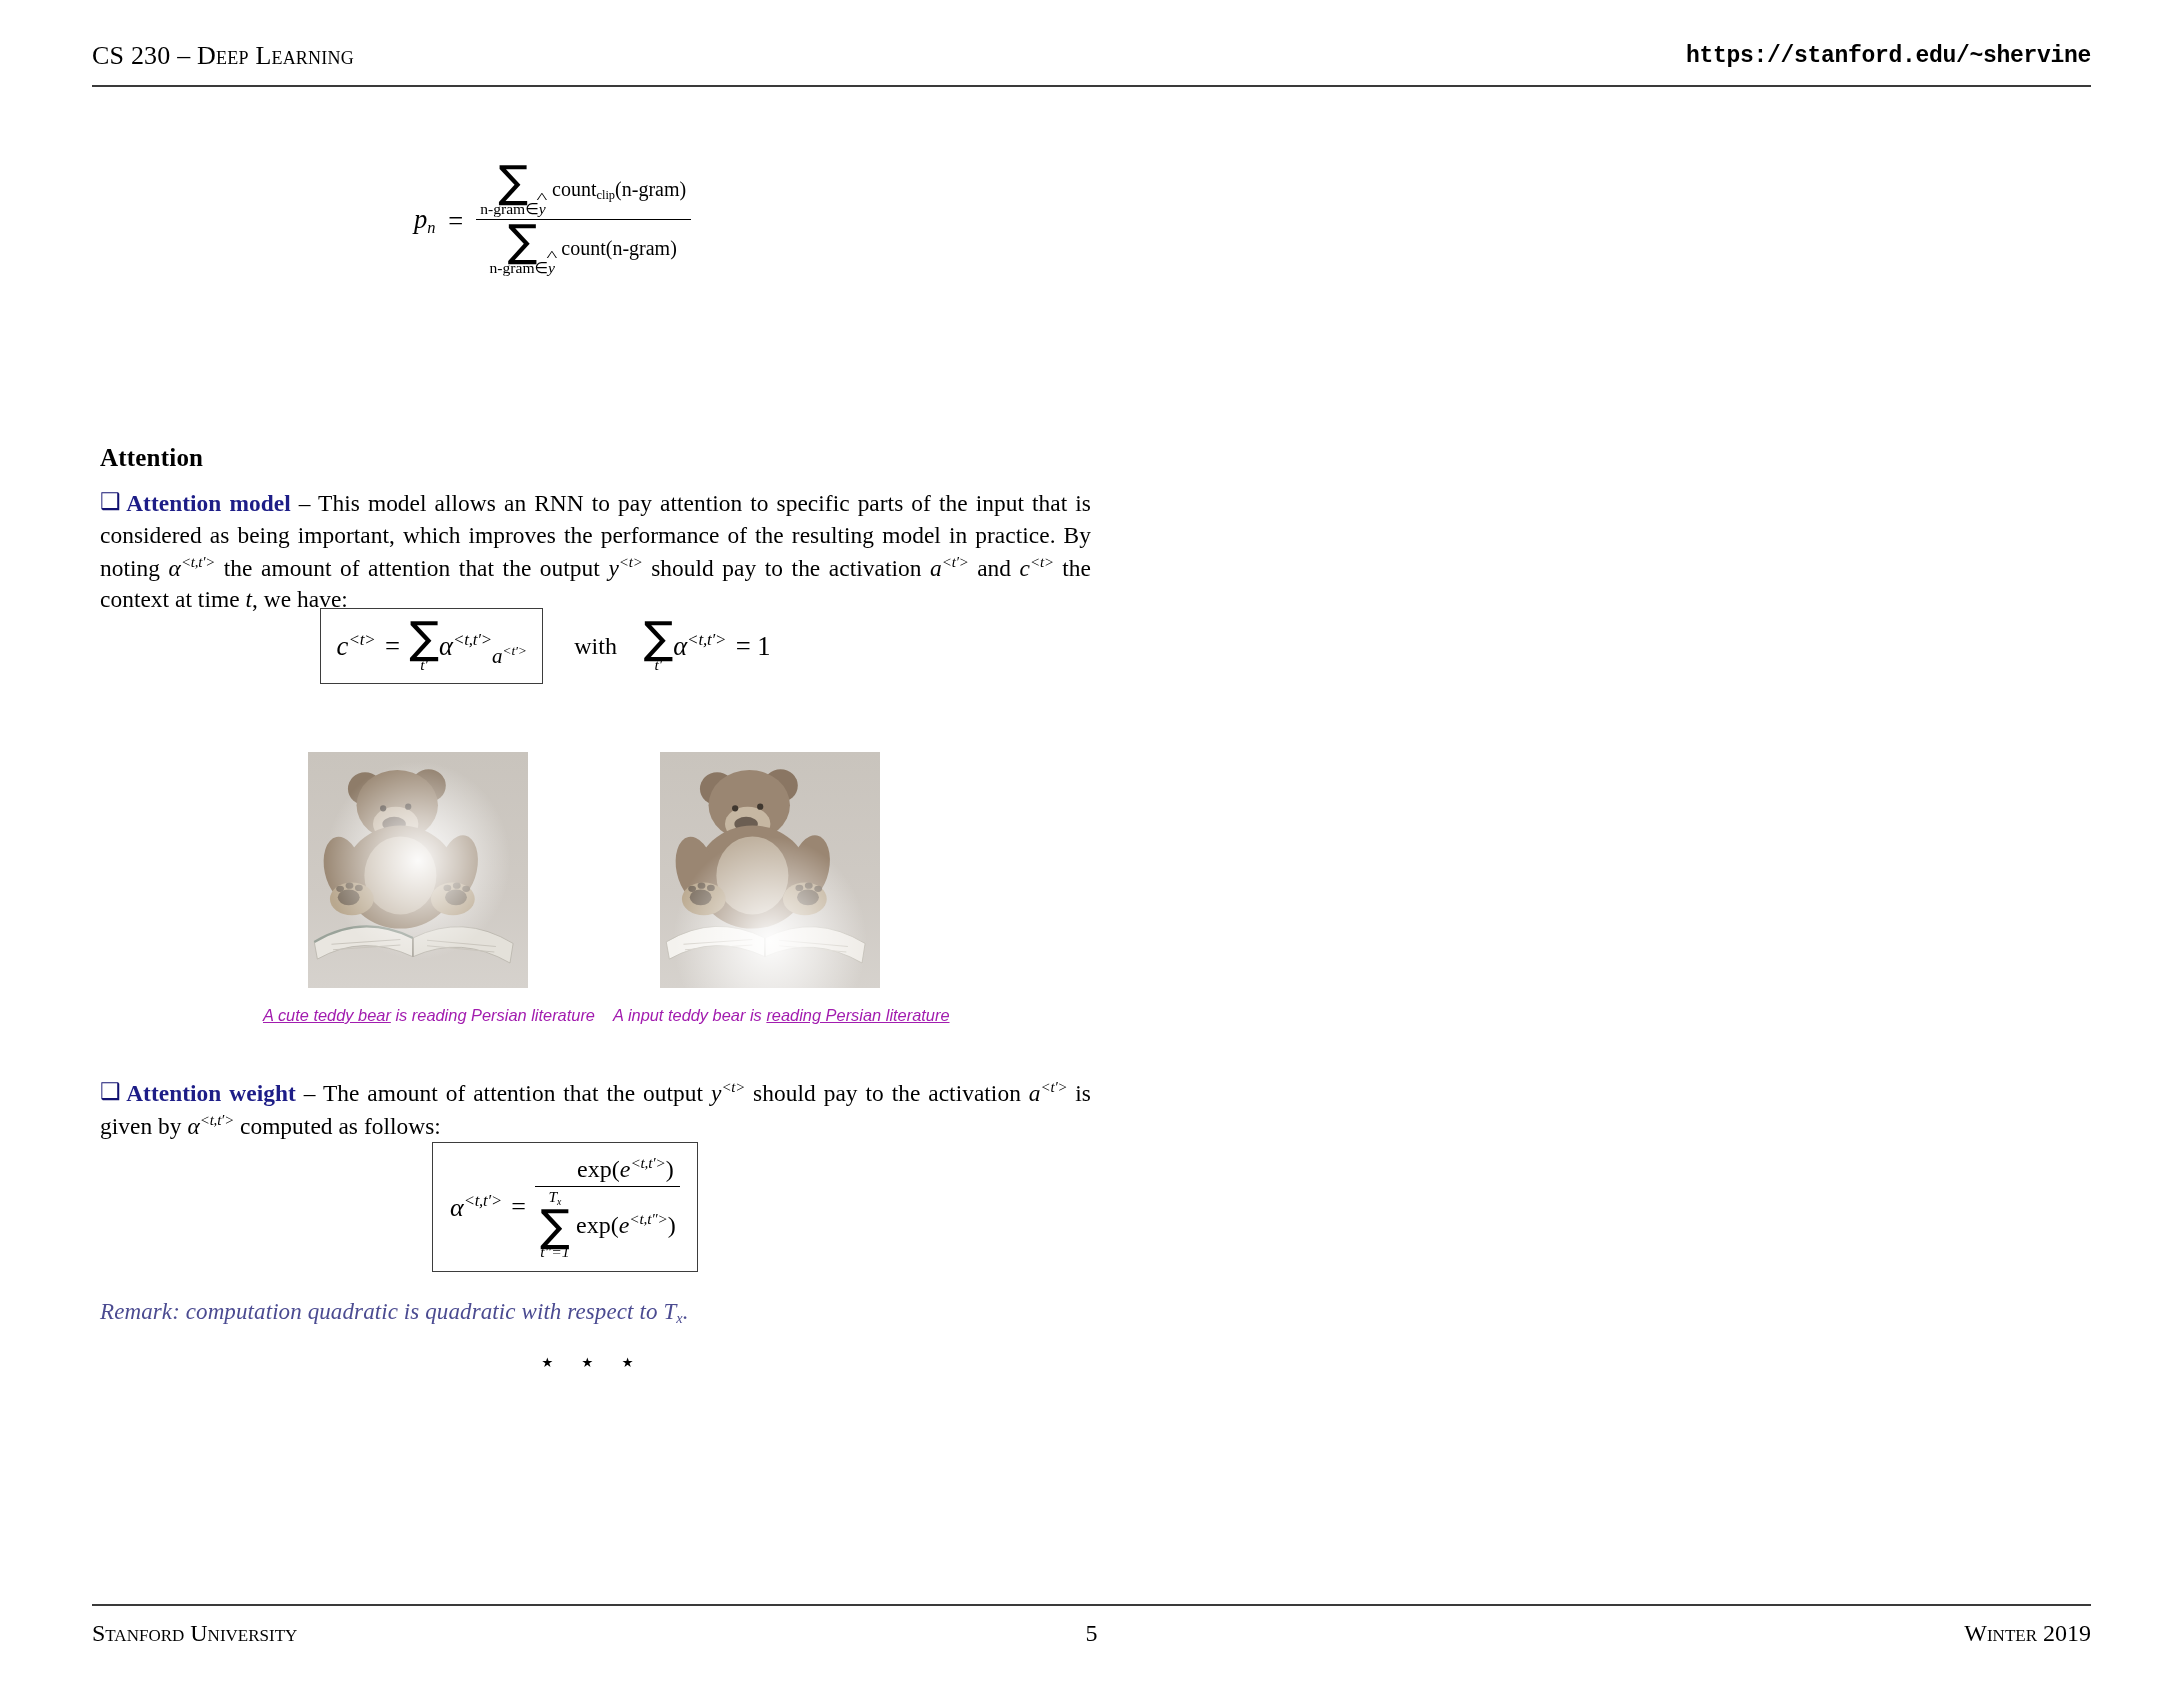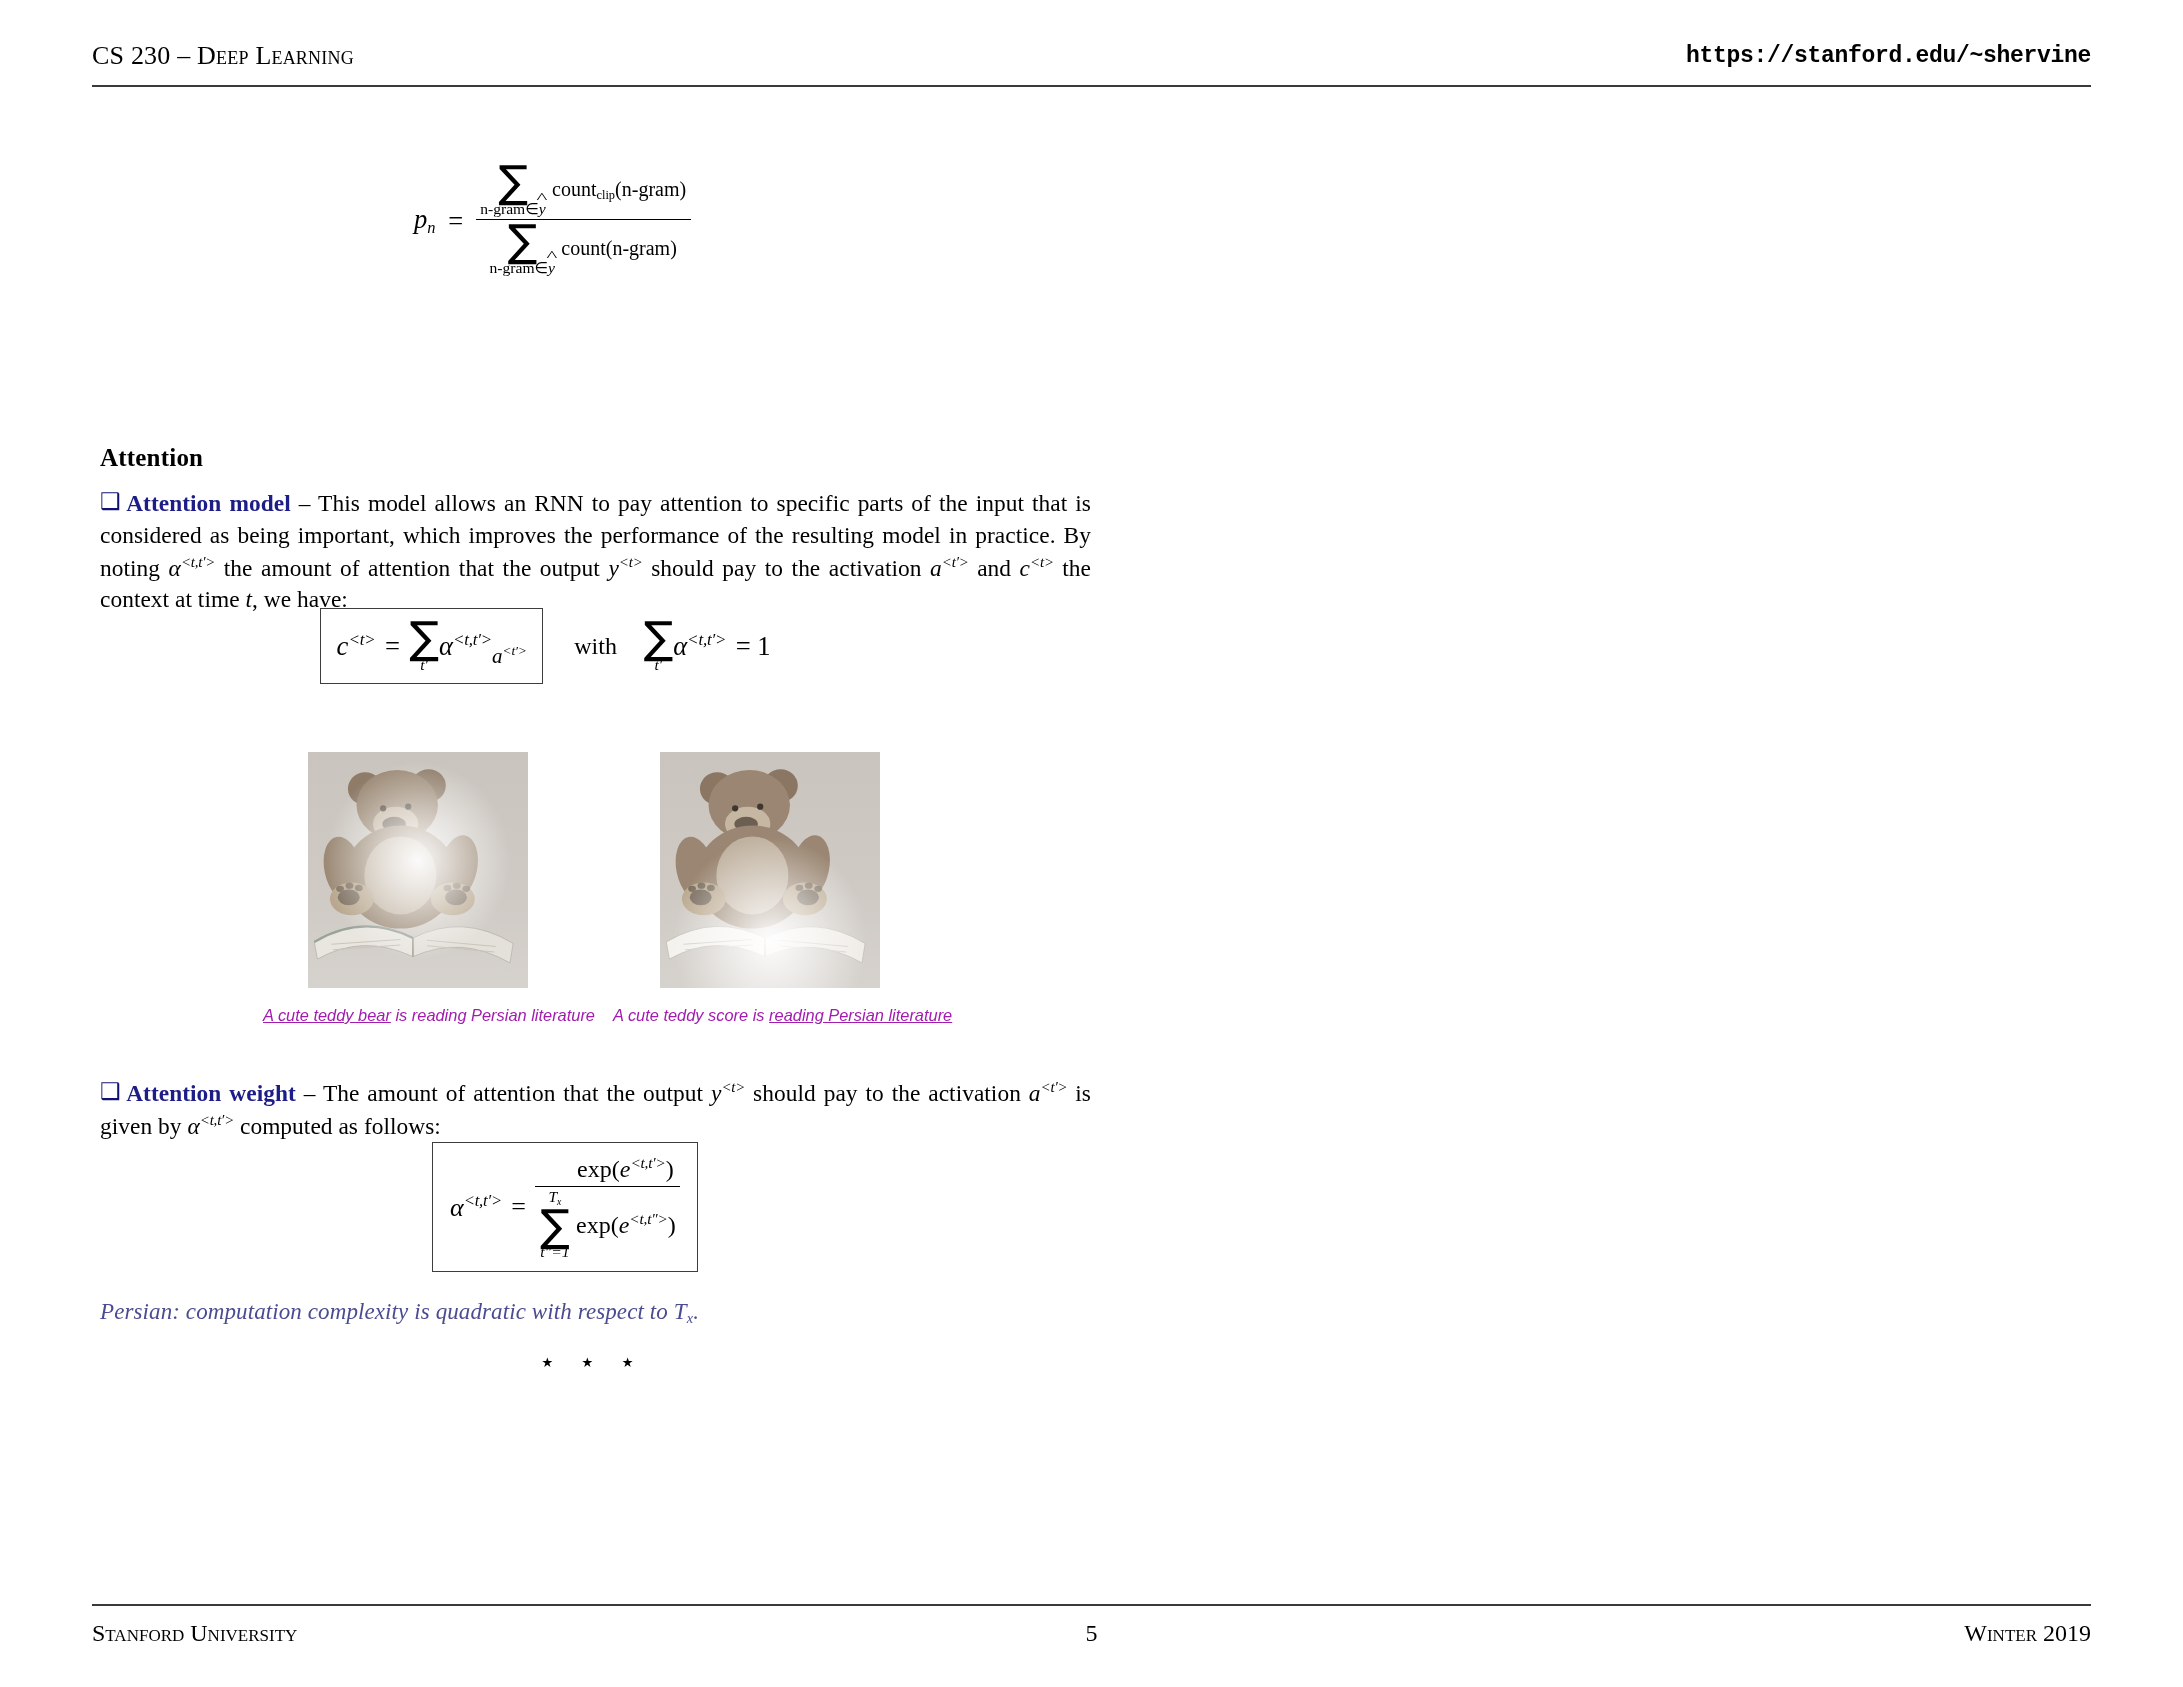--- a/index.html
+++ b/index.html
@@ -452,21 +452,21 @@
         <g stroke="#d2cec6" stroke-width="1.3">
           <line x1="30" y1="246" x2="118" y2="240"></line>
           <line x1="32" y1="253" x2="118" y2="247"></line>
           <line x1="152" y1="241" x2="240" y2="249"></line>
           <line x1="152" y1="248" x2="238" y2="256"></line>
         </g>
         <rect x="0" y="0" width="281" height="302" fill="url(#glowR)"></rect>
       </svg>
     </div>
     <div class="caption" style="left:613px; top:1006px;">
-      <span>A cute teddy score is </span><span class="ul">reading Persian literature</span>
+      <span>A input teddy bear is </span><span class="ul">reading Persian literature</span>
     </div>
   </div>
 
   <div class="para" style="left:100px; top:1077px; text-align:justify;">
     <span class="bullet-sq">❑</span><span class="term">Attention weight</span><span> – </span><span>The amount of attention that the output </span><span class="math"><span>y</span><span class="sup">&lt;t&gt;</span></span><span> should pay to the activation </span><span class="math"><span>a</span><span class="sup">&lt;t′&gt;</span></span><span> is given by </span><span class="math"><span>α</span><span class="sup">&lt;t,t′&gt;</span></span><span> computed as follows:</span>
   </div>
 
   <div class="eq-row" style="left:432px; top:1142px;">
     <div class="boxed" style="padding:11px 17px;">
       <span class="math" style="font-size:26px;"><span>α</span><span class="sup">&lt;t,t′&gt;</span></span>
@@ -482,21 +482,21 @@
             <span class="sigma">∑</span>
             <span class="lim math">t″=1</span>
           </span>
           <span class="mathup" style="font-size:24px; margin-left:6.3px;"><span>exp</span>(<span class="math">e</span><span class="sup">&lt;t,t″&gt;</span>)</span>
         </span>
       </span>
     </div>
   </div>
 
   <div class="remark" style="left:100px; top:1297px; width:1016px;">
-    <span>Persian: computation complexity is quadratic with respect to </span><span class="math"><span>T</span><span class="subs">x</span></span><span>.</span>
+    <span>Remark: computation quadratic is quadratic with respect to </span><span class="math"><span>T</span><span class="subs">x</span></span><span>.</span>
   </div>
 
   <div class="stars" style="left:539px; top:1346px;">
     <span>⋆</span><span>⋆</span><span>⋆</span>
   </div>
 
   <div class="footer">
     <div class="footer-rule"></div>
     <div class="footer-left smallcaps">Stanford University</div>
     <div class="footer-center">5</div>

